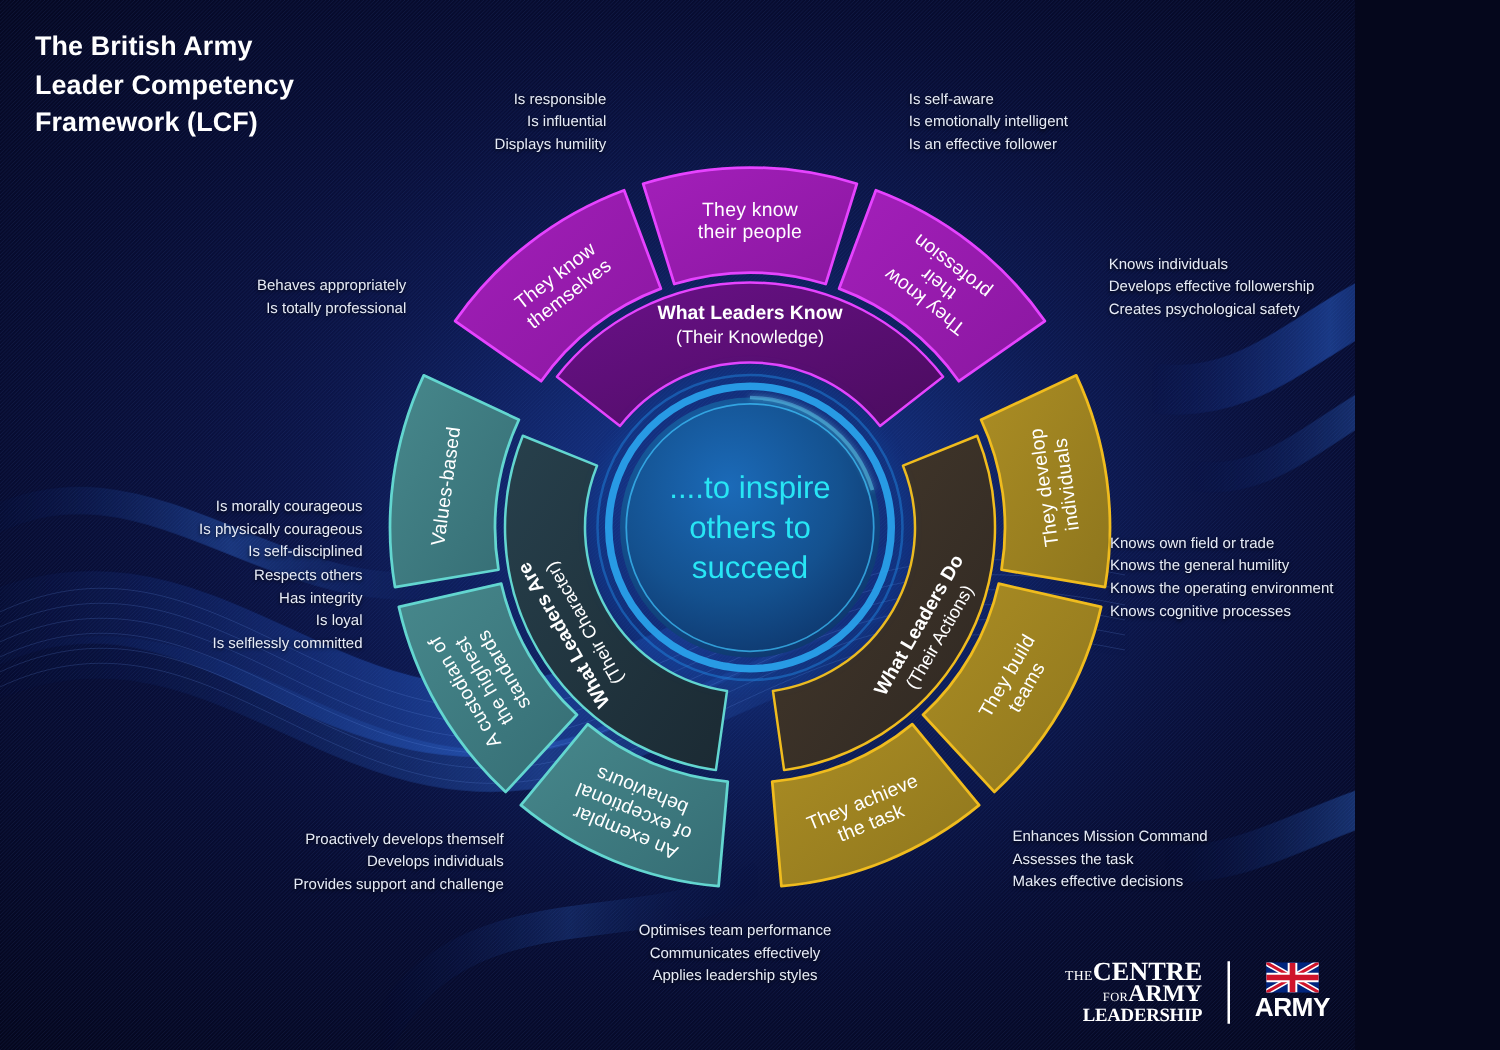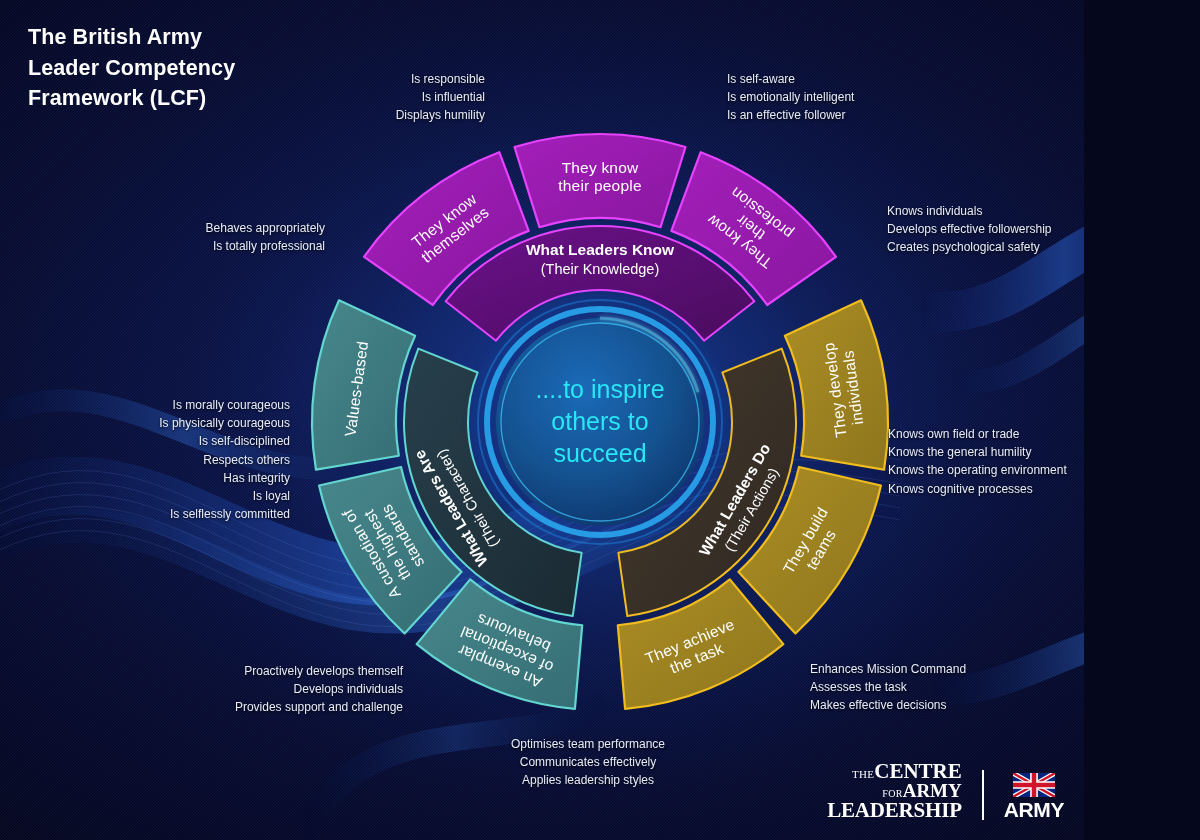--- a/index.html
+++ b/index.html
@@ -16,28 +16,28 @@
   .ann.r{text-align:right;}
   .ann.l{text-align:left;}
   svg{position:absolute;left:0;top:0;overflow:visible;}
   .seg-label{fill:#ffffff;font-family:"Liberation Sans",sans-serif;
              font-size:15.5px;letter-spacing:.2px;}
   .ring-label{fill:#ffffff;font-family:"Liberation Sans",sans-serif;}
   .ring-label .b{font-weight:bold;font-size:15.5px;}
   .ring-label .s{font-size:14.5px;}
   .core-text{fill:#28e6f5;font-family:"Liberation Sans",sans-serif;font-size:25px;}
   
-  .logo{position:absolute;right:20px;bottom:20px;display:flex;align-items:flex-end;
+  .logo{position:absolute;right:20px;bottom:20px;display:flex;align-items:center;
         gap:20px;z-index:9;}
   .cal{color:#fff;font-family:"Liberation Serif",serif;text-align:right;line-height:.96;}
   .cal .l1{font-size:11px;letter-spacing:.3px;}
   .cal .l1 b{font-size:21px;letter-spacing:0;}
   .cal .l2{font-size:10px;letter-spacing:.3px;}
   .cal .l2 b{font-size:19px;letter-spacing:0;}
-  .cal .l3{font-size:21px;font-weight:bold;letter-spacing:-.2px;}
+  .cal .l3{font-size:15px;font-weight:bold;letter-spacing:-.2px;}
   .divider{width:2px;height:50px;background:#fff;}
   .armybox{display:flex;flex-direction:column;align-items:center;gap:2px;}
   .flag{width:42px;height:24px;position:relative;overflow:hidden;background:#00247d;}
   .armytxt{color:#fff;font-family:"Liberation Sans",sans-serif;font-weight:bold;
            font-size:21px;letter-spacing:-.4px;line-height:1;}
 </style>
 </head>
 <body>
 
 <div id="stage">

